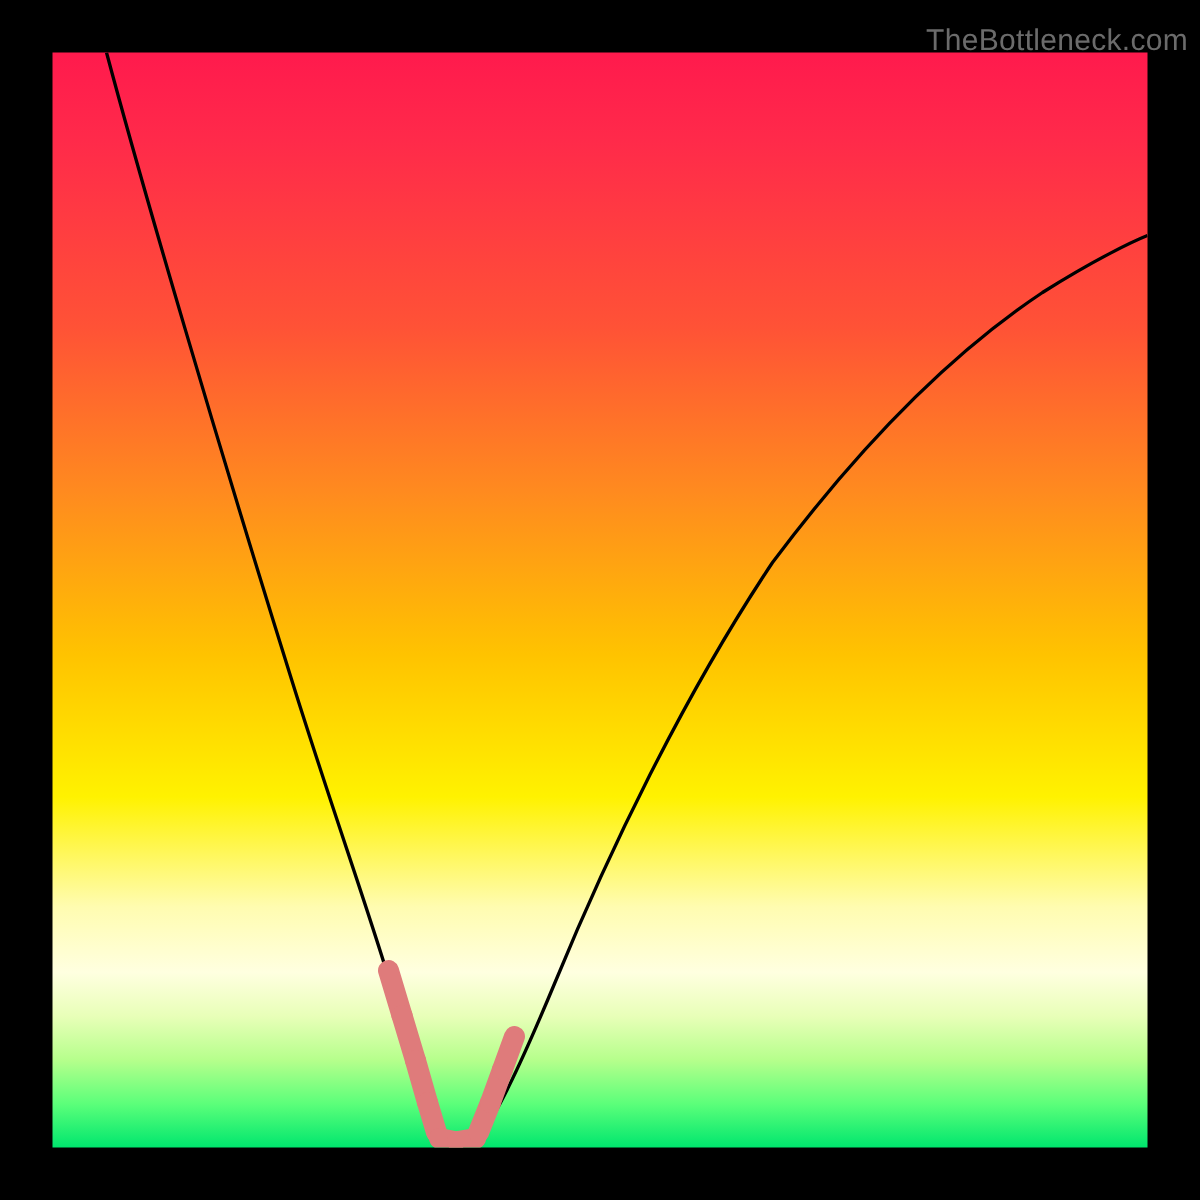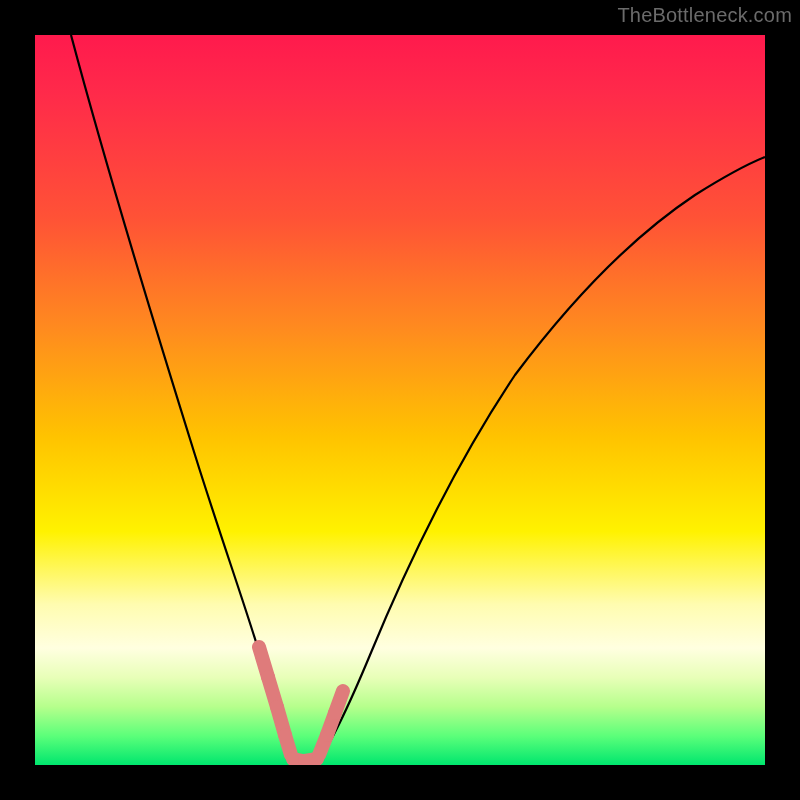--- a/index.html
+++ b/index.html
@@ -39,21 +39,21 @@
     );
   }
   svg.curve {
     position: absolute;
     inset: 0;
     width: 730px;
     height: 730px;
   }
   .watermark {
     position: absolute;
-    top: 4px;
+    top: 16px;
     right: 8px;
     color: #6b6b6b;
     font-size: 20px;
     font-weight: 500;
     letter-spacing: 0.2px;
   }
 </style>
 </head>
 <body>
 

